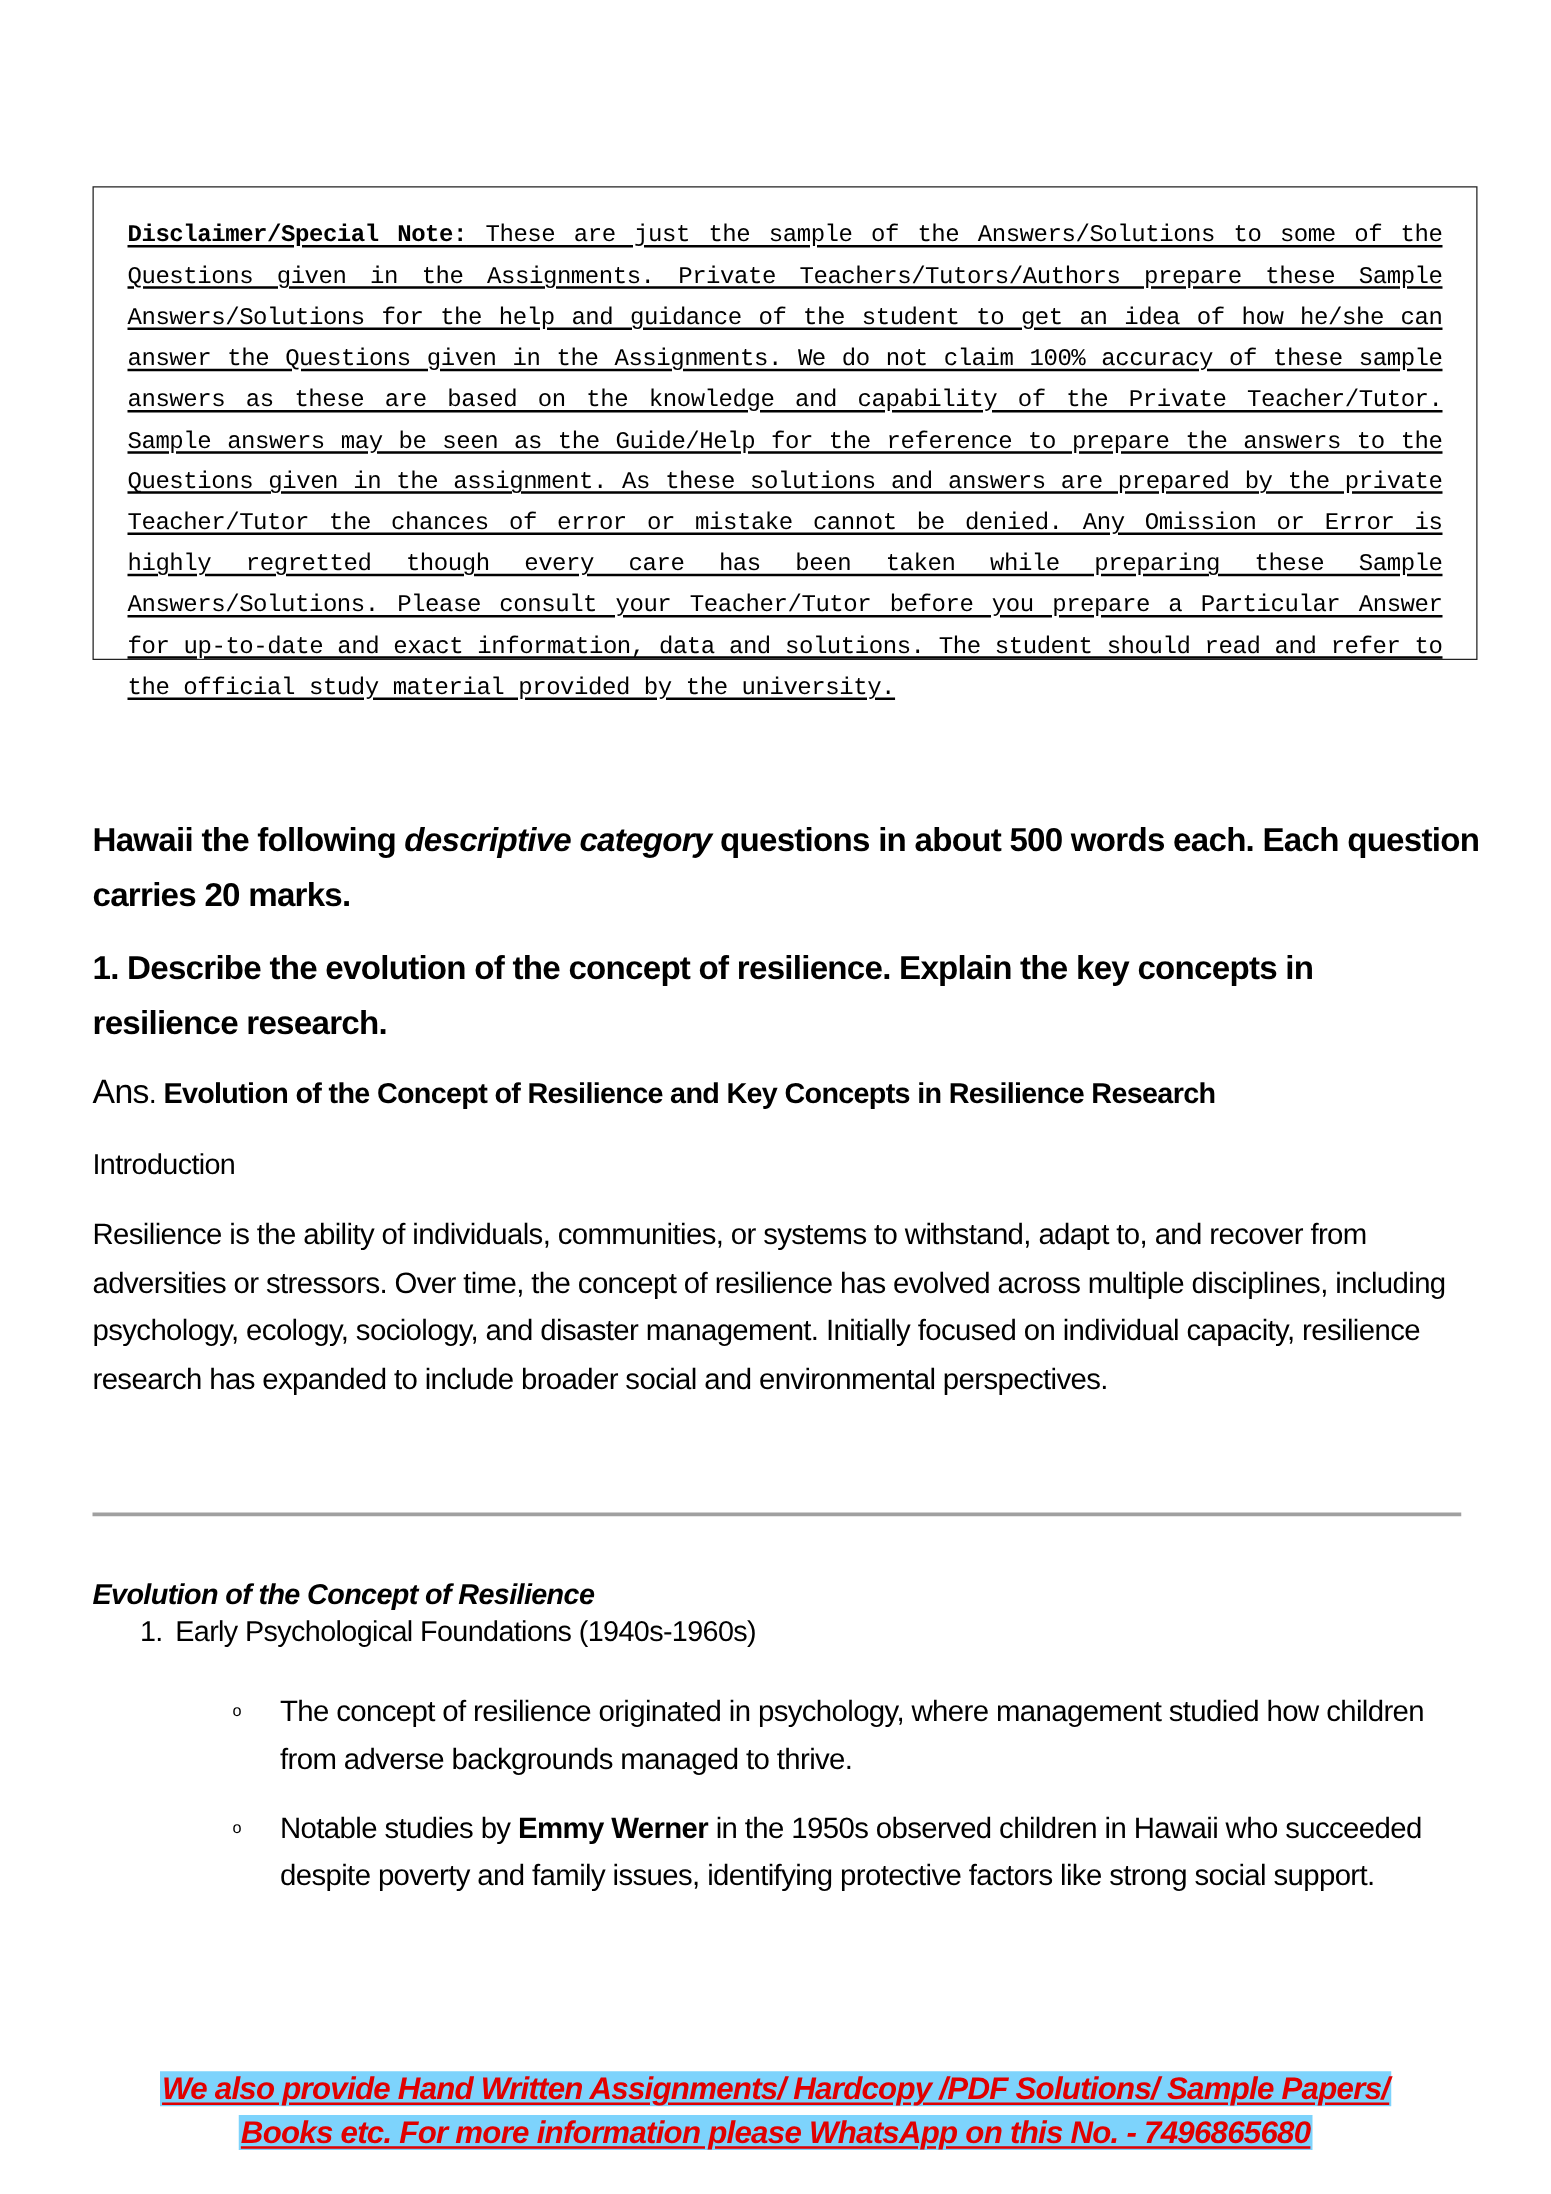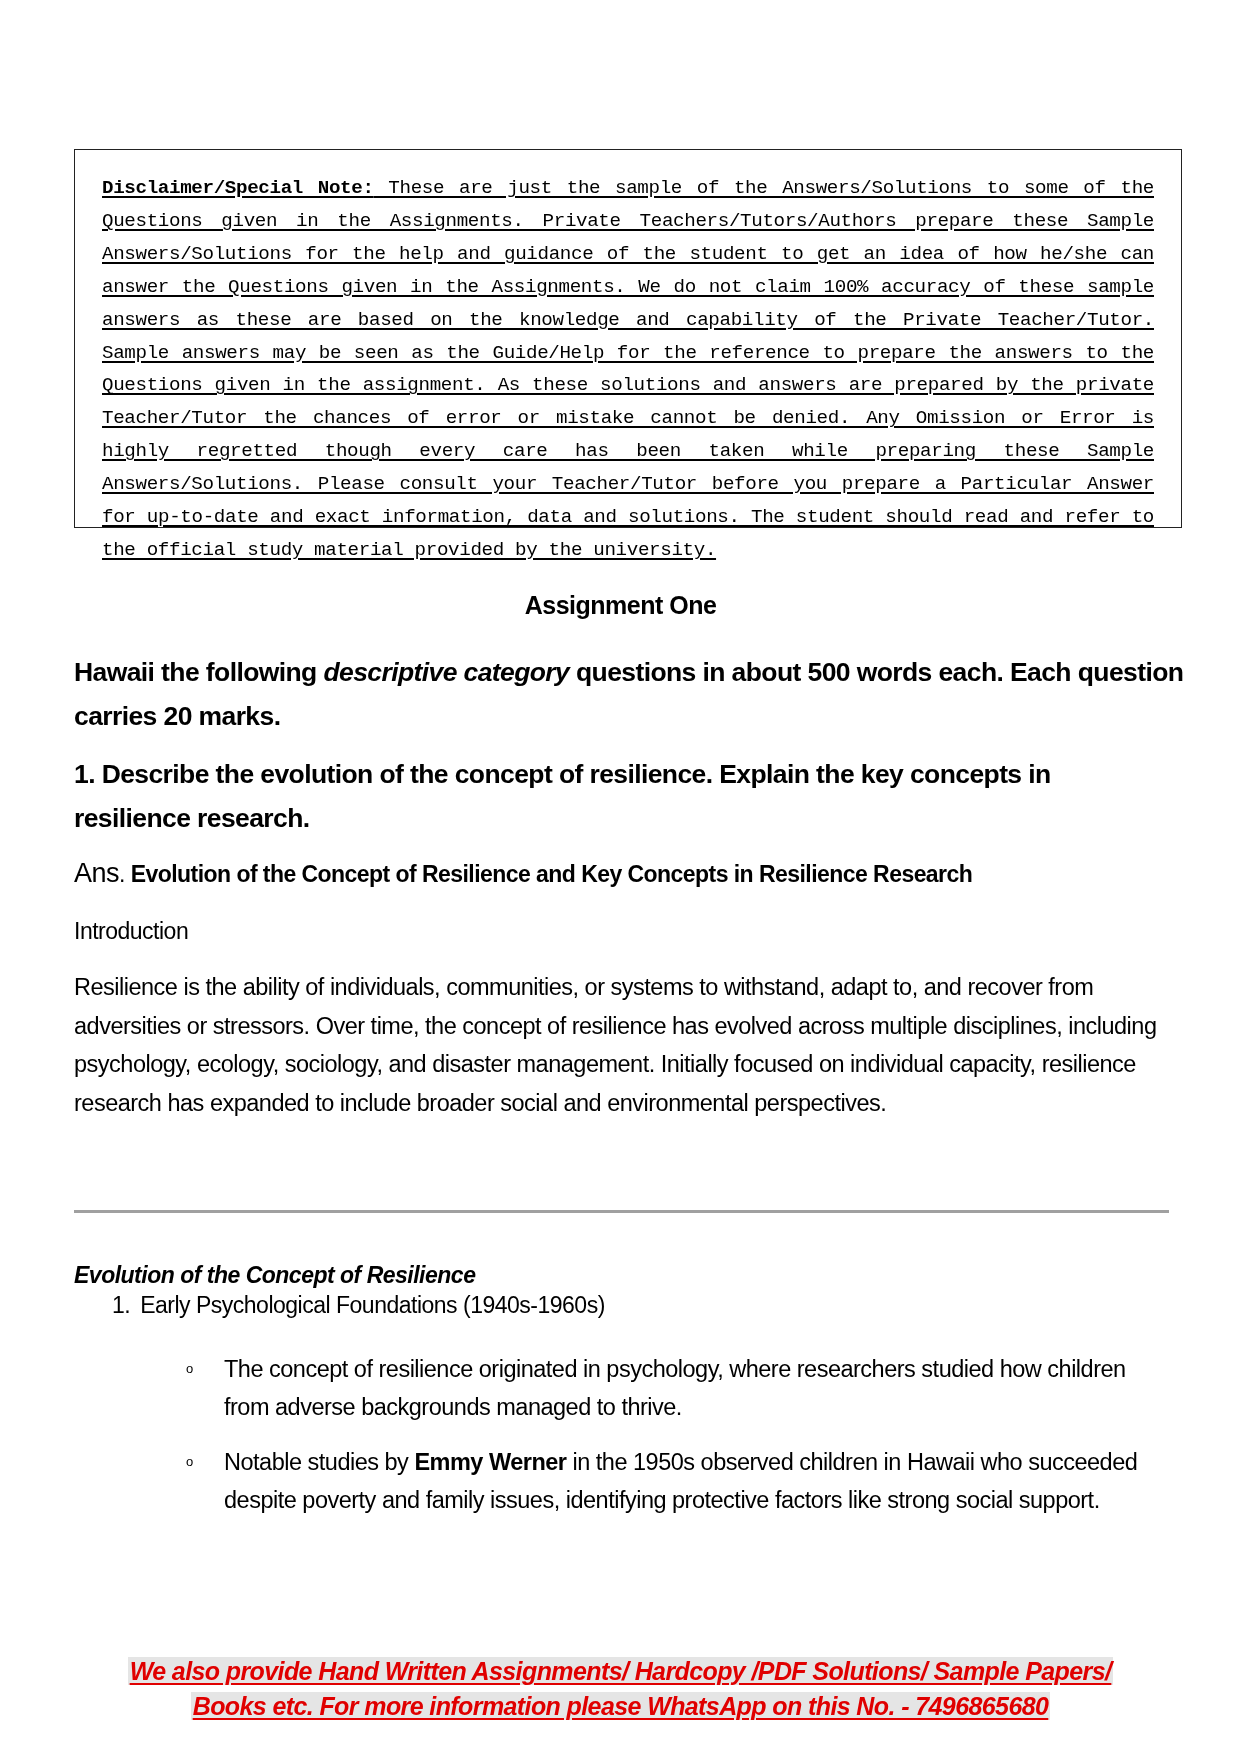--- a/index.html
+++ b/index.html
@@ -74,34 +74,33 @@
     .bullet .txt { position: absolute; left: 38px; width: 930px; }
     .bullet-1 { top: 1350px; }
     .bullet-2 { top: 1443px; }
 
     .promo {
       position: absolute; left: 0; width: 1241px; top: 1654px; text-align: center;
       font-size: 25px; font-weight: bold; font-style: italic; color: #e00000;
       line-height: 35px; letter-spacing: -0.6px;
     }
     .promo span {
-      background: #e5e5e5; text-decoration: underline; text-decoration-thickness: 2px;
+      background: #7dd3fc; text-decoration: underline; text-decoration-thickness: 2px;
       text-underline-offset: 3px; padding: 0 2px;
     }
   </style>
 </head>
 <body>
 
 <div class="page">
 
   <div class="disclaimer">
     <p><b>Disclaimer/Special Note:</b><span> These are just the sample of the Answers/Solutions to some of the Questions given in the Assignments. Private Teachers/Tutors/Authors prepare these Sample Answers/Solutions for the help and guidance of the student to get an idea of how he/she can answer the Questions given in the Assignments. We do not claim 100% accuracy of these sample answers as these are based on the knowledge and capability of the Private Teacher/Tutor. Sample answers may be seen as the Guide/Help for the reference to prepare the answers to the Questions given in the assignment. As these solutions and answers are prepared by the private Teacher/Tutor the chances of error or mistake cannot be denied. Any Omission or Error is highly regretted though every care has been taken while preparing these Sample Answers/Solutions. Please consult your Teacher/Tutor before you prepare a Particular Answer for up-to-date and exact information, data and solutions. The student should read and refer to the official study material provided by the university.</span></p>
   </div>
 
-  <div class="assign-title">Assignment One</div>
 
   <div class="instructions"><span>Hawaii the following </span><i>descriptive category</i><span> questions in about 500 words each. Each question carries 20 marks.</span></div>
 
   <div class="question">1. Describe the evolution of the concept of resilience. Explain the key concepts in resilience research.</div>
 
   <div class="ans-line"><span class="ans-prefix"><b>Ans</b></span><span style="font-weight:normal">. </span><span>Evolution of the Concept of Resilience and Key Concepts in Resilience Research</span></div>
 
   <div class="intro-heading">Introduction</div>
 
   <div class="intro-para">Resilience is the ability of individuals, communities, or systems to withstand, adapt to, and recover from adversities or stressors. Over time, the concept of resilience has evolved across multiple disciplines, including psychology, ecology, sociology, and disaster management. Initially focused on individual capacity, resilience research has expanded to include broader social and environmental perspectives.</div>
@@ -110,21 +109,21 @@
 
   <div class="evo-heading">Evolution of the Concept of Resilience</div>
 
   <div class="list-item-1" style="top:1292px;">
     <span class="num">1.</span>
     <span class="title">Early Psychological Foundations (1940s-1960s)</span>
   </div>
 
   <div class="bullet bullet-1">
     <span class="mark">o</span>
-    <span class="txt">The concept of resilience originated in psychology, where researchers studied how children from adverse backgrounds managed to thrive.</span>
+    <span class="txt">The concept of resilience originated in psychology, where management studied how children from adverse backgrounds managed to thrive.</span>
   </div>
 
   <div class="bullet bullet-2">
     <span class="mark">o</span>
     <span class="txt"><span>Notable studies by </span><b>Emmy Werner</b><span> in the 1950s observed children in Hawaii who succeeded despite poverty and family issues, identifying protective factors like strong social support.</span></span>
   </div>
 
   <div class="promo">
     <span>We also provide Hand Written Assignments/ Hardcopy /PDF Solutions/ Sample Papers/</span><br>
     <span>Books etc. For more information please WhatsApp on this No. - 7496865680</span>

